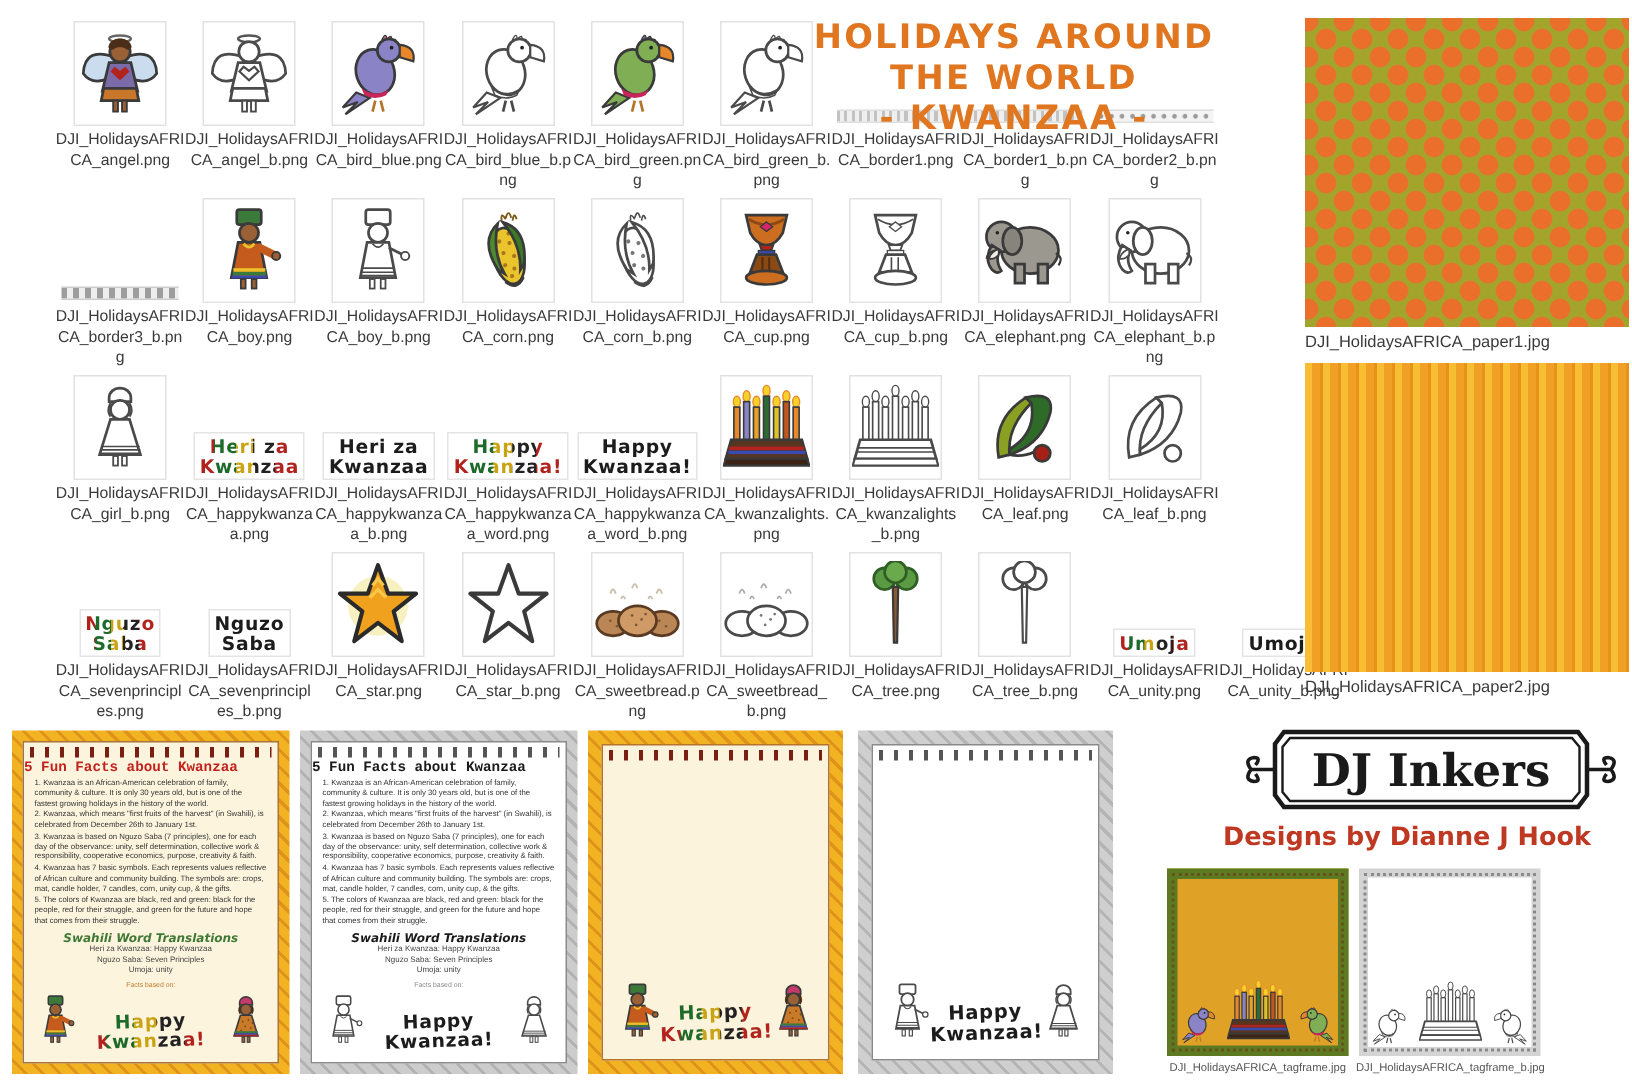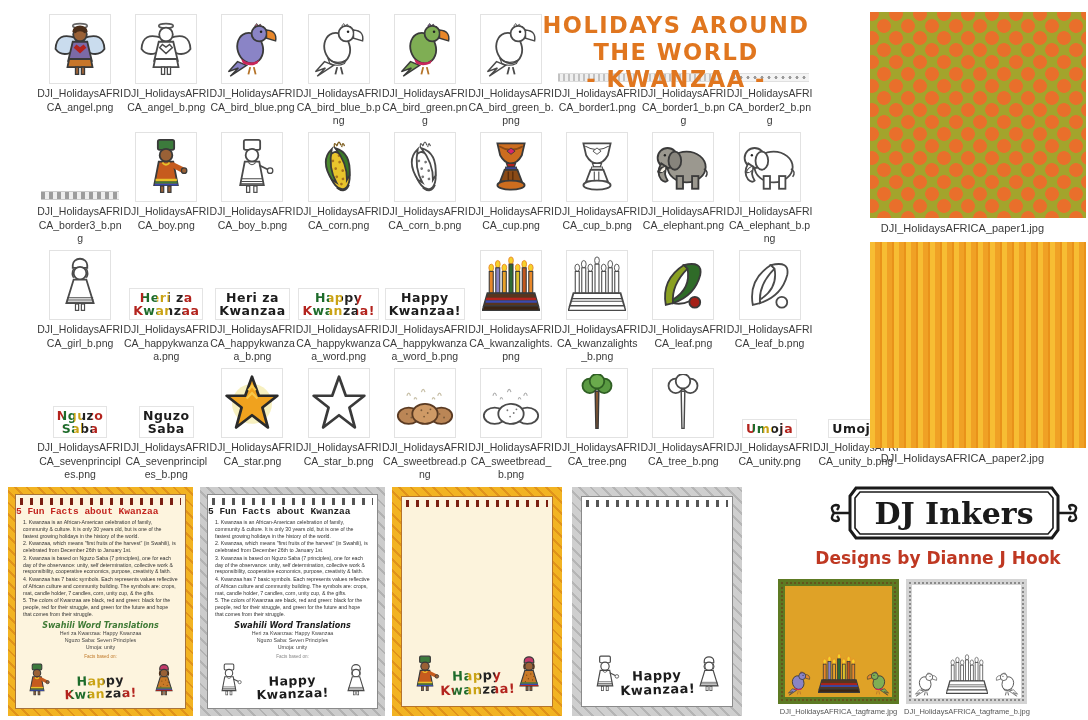--- a/index.html
+++ b/index.html
@@ -38,21 +38,21 @@
           color:#e0761f;font-family:"DejaVu Sans",sans-serif;font-weight:bold;
           font-size:22.5px;line-height:1.2;letter-spacing:1.5px;}
 
   
   .paper{position:absolute;left:870px;width:216px;height:206px;}
   .paper1{top:12px;background-color:#a3a42c;
           background-image:radial-gradient(#e96f2b 6.5px,transparent 7.2px),
                            radial-gradient(#e96f2b 6.5px,transparent 7.2px);
           background-size:24px 24px;background-position:2px 2px,14px 14px;}
   .paper2{top:242px;background:repeating-linear-gradient(90deg,#f7bd33 0 5px,#f0a125 5px 10px,#e9921a 10px 12px);}
-  .paper-label{position:absolute;left:828px;width:216px;text-align:right;font-size:11px;color:#3a3a3a;}
+  .paper-label{position:absolute;left:870px;width:216px;text-align:left;font-size:11px;color:#3a3a3a;}
   .p1{top:222px;} .p2{top:452px;}
 
   
   .logo{position:absolute;left:826px;top:480px;width:256px;height:66px;}
   .logo svg{width:100%;height:100%;}
   .tagline{position:absolute;left:788px;top:548px;width:300px;text-align:center;
            color:#bf3822;font-family:"DejaVu Sans",sans-serif;font-weight:bold;font-size:17px;}
 
   
   .poster{position:absolute;top:487px;height:229px;box-sizing:border-box;}

